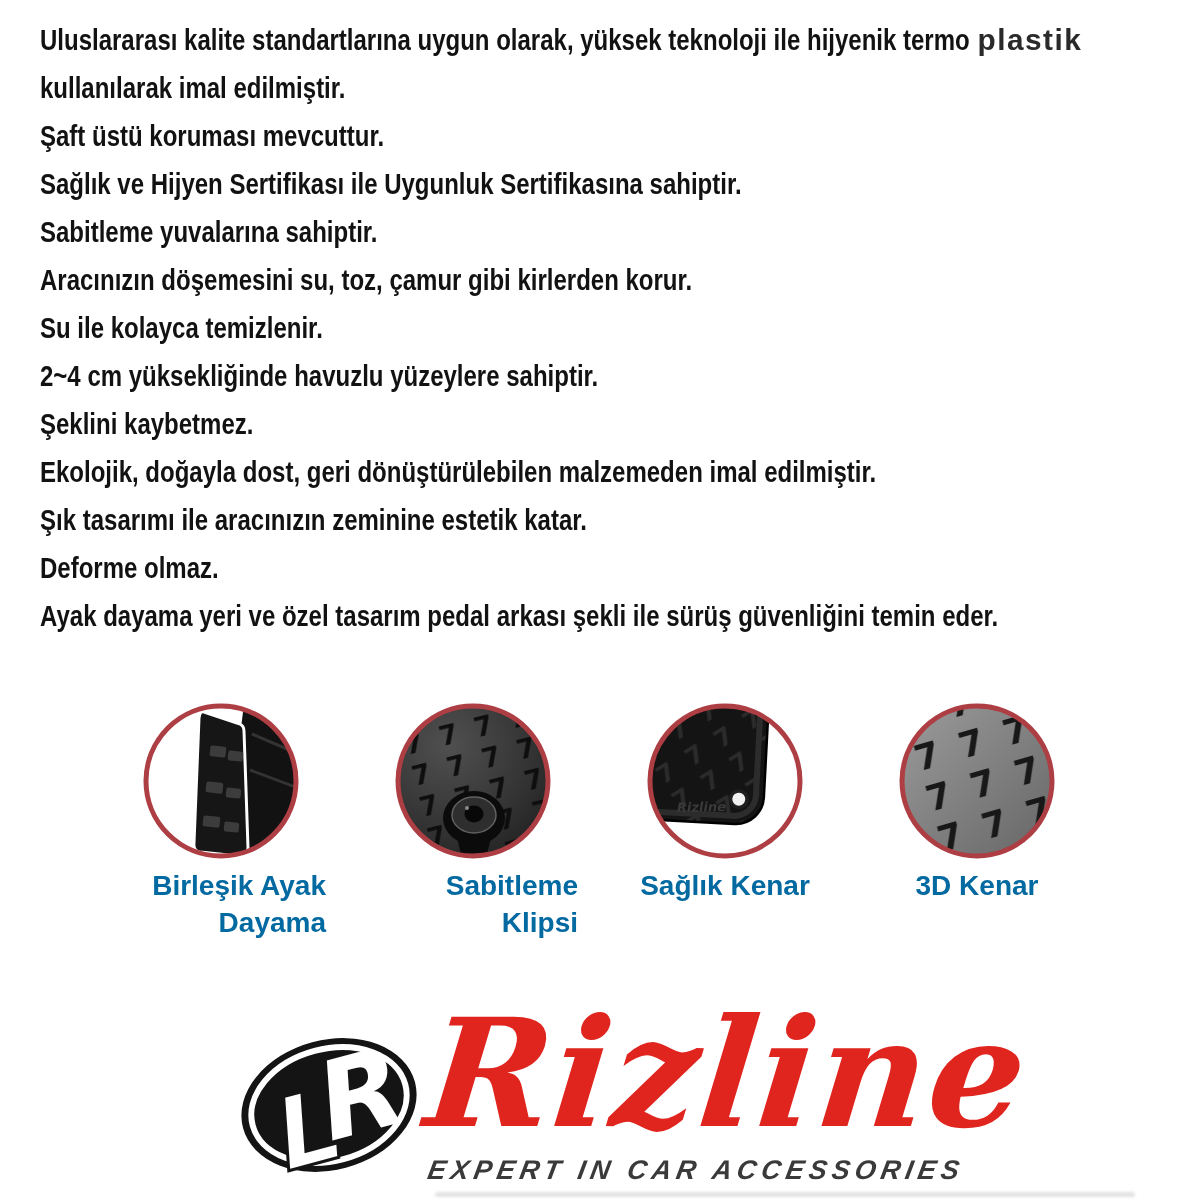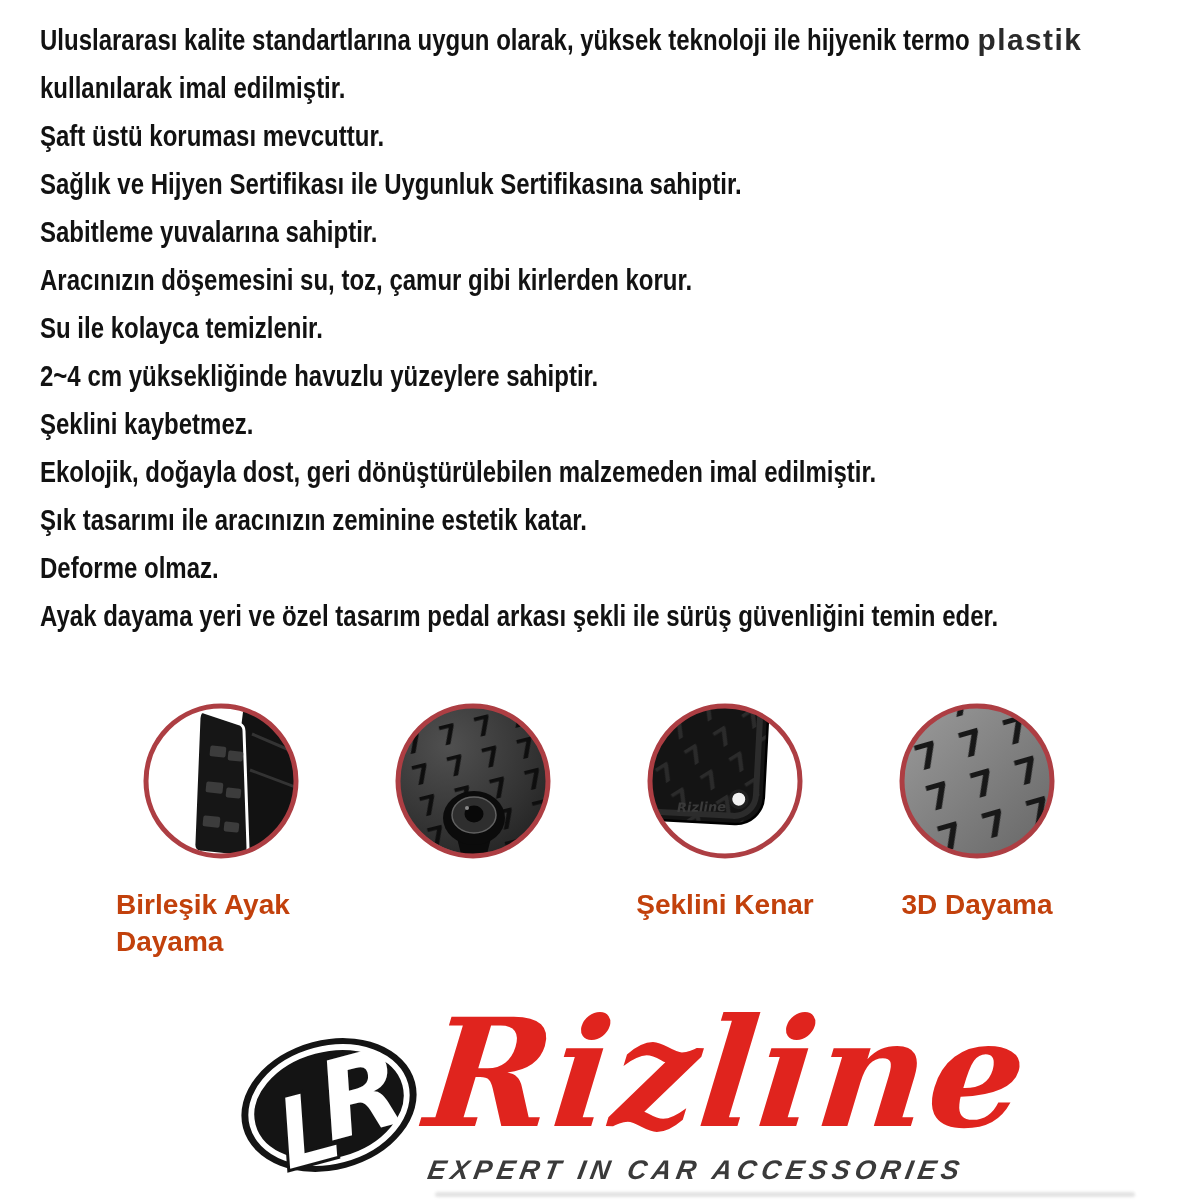--- a/index.html
+++ b/index.html
@@ -17,22 +17,22 @@
   }
   .seg-em{
     display:inline-block;transform:scaleX(1.24);transform-origin:0 50%;
     letter-spacing:1.5px;margin-left:2px;font-weight:700;color:#2a2a2a;
   }
   
   .features{position:absolute;top:700px;left:95px;width:1010px;display:flex;}
   .feature{width:252px;display:flex;flex-direction:column;align-items:center;}
   .feature svg{width:162px;height:162px;display:block;}
   .caption{
-    margin-top:24px;font-size:28px;font-weight:700;color:#c2410c;
-    text-align:left;line-height:37px;max-width:210px;
+    margin-top:5px;font-size:28px;font-weight:700;color:#0369a1;
+    text-align:right;line-height:37px;max-width:210px;
   }
   
   .logo{position:absolute;left:0;top:1020px;width:1200px;height:180px;}
   .emblem{position:absolute;left:233px;top:6px;}
   .brand{
     position:absolute;left:420px;top:-22px;line-height:1;
     font-family:"DejaVu Serif", serif;font-style:italic;font-weight:700;
     font-size:150px;letter-spacing:2px;color:#e0241e;
     transform:skewX(-6deg);transform-origin:0 100%;
   }
@@ -131,20 +131,21 @@
           <rect width="162" height="162" fill="url(#studsDark)"></rect>
           <path d="M12,116 Q32,152 80,159" stroke="#5f5f5f" stroke-width="7" fill="none"></path>
           <path d="M64,134 L100,134 L94,158 L70,158 Z" fill="#0b0b0b"></path>
           <ellipse cx="82" cy="118" rx="31" ry="27" fill="#0b0b0b"></ellipse>
           <ellipse cx="82" cy="115" rx="22" ry="18" fill="#2e2e2e" stroke="#616161" stroke-width="1.5"></ellipse>
           <ellipse cx="82" cy="114" rx="9.5" ry="8.5" fill="#080808"></ellipse>
           <circle cx="75" cy="108" r="2" fill="#8a8a8a"></circle>
         </g>
         <circle cx="81" cy="81" r="75" fill="none" stroke="#ad3e43" stroke-width="5"></circle>
       </svg>
+      <figcaption class="caption">Sabitleme Klipsi</figcaption>
     </figure>
 
     <figure class="feature" style="margin:0">
       <svg viewBox="0 0 162 162">
         <defs>
           <clipPath id="c3">
               <circle cx="81" cy="81" r="75"></circle>
             </clipPath>
           <clipPath id="matclip">
               <rect x="-46" y="-46" width="168" height="168" rx="28"></rect>
@@ -159,37 +160,37 @@
             </g>
             <rect x="-38" y="-38" width="152" height="152" rx="22" fill="none" stroke="#2c2c2c" stroke-width="6"></rect>
             <rect x="-46" y="-46" width="168" height="168" rx="28" fill="none" stroke="#000000" stroke-width="2.5"></rect>
             <circle cx="97" cy="97" r="10" fill="#1f1f1f"></circle>
             <circle cx="97" cy="97" r="6.5" fill="#f2f2f2"></circle>
             <text x="36" y="113" font-family="'DejaVu Sans', sans-serif" font-size="13" font-style="italic" font-weight="bold" fill="#3a3a3a" transform="rotate(-4 36 113)">Rizline</text>
           </g>
         </g>
         <circle cx="81" cy="81" r="75" fill="none" stroke="#ad3e43" stroke-width="5"></circle>
       </svg>
-      <figcaption class="caption">Şeklini Kenar</figcaption>
+      <figcaption class="caption">Sağlık Kenar</figcaption>
     </figure>
 
     <figure class="feature" style="margin:0">
       <svg viewBox="0 0 162 162">
         <defs>
             <clipPath id="c4">
               <circle cx="81" cy="81" r="75"></circle>
             </clipPath>
           </defs>
         <g clip-path="url(#c4)">
           <rect width="162" height="162" fill="url(#g4)"></rect>
           <rect width="162" height="162" fill="url(#studsGray)"></rect>
         </g>
         <circle cx="81" cy="81" r="75" fill="none" stroke="#ad3e43" stroke-width="5"></circle>
       </svg>
-      <figcaption class="caption">3D Dayama</figcaption>
+      <figcaption class="caption">3D Kenar</figcaption>
     </figure>
 
   </section>
 
   <footer class="logo">
     <svg class="emblem" width="192" height="158" viewBox="0 0 192 158">
       <g transform="rotate(-15 96 79)">
         <ellipse cx="96" cy="79" rx="89" ry="65" fill="#141414"></ellipse>
         <ellipse cx="96" cy="79" rx="79" ry="56" fill="none" stroke="#ffffff" stroke-width="6"></ellipse>
         <text x="88" y="114" font-family="'DejaVu Sans', sans-serif" font-size="108" font-weight="bold" font-style="italic" fill="#ffffff">R</text>

